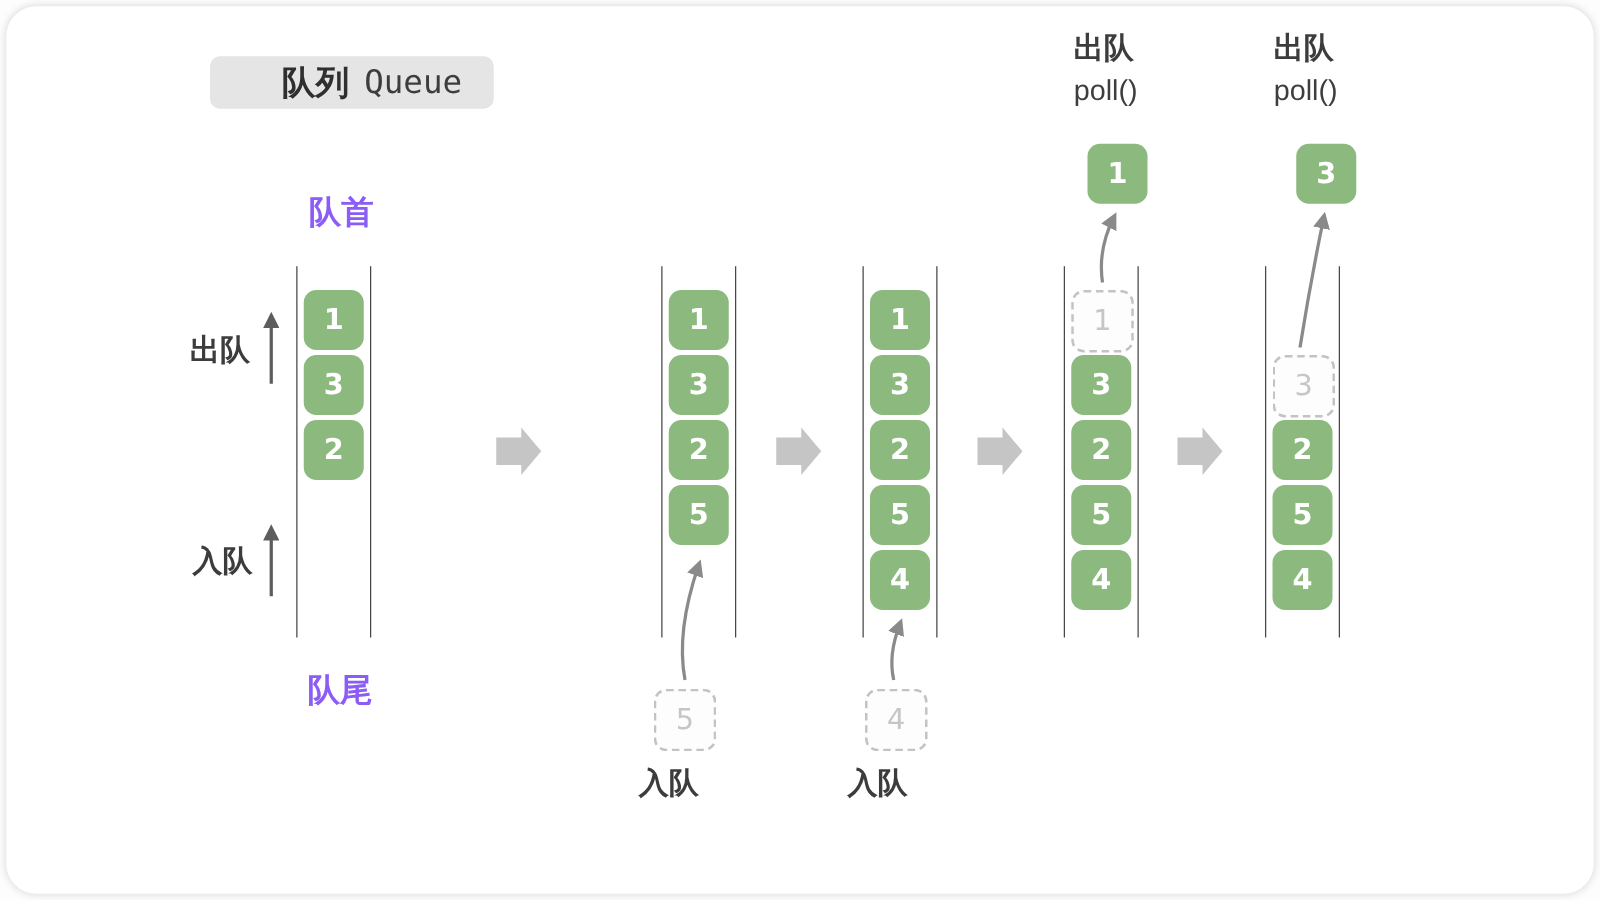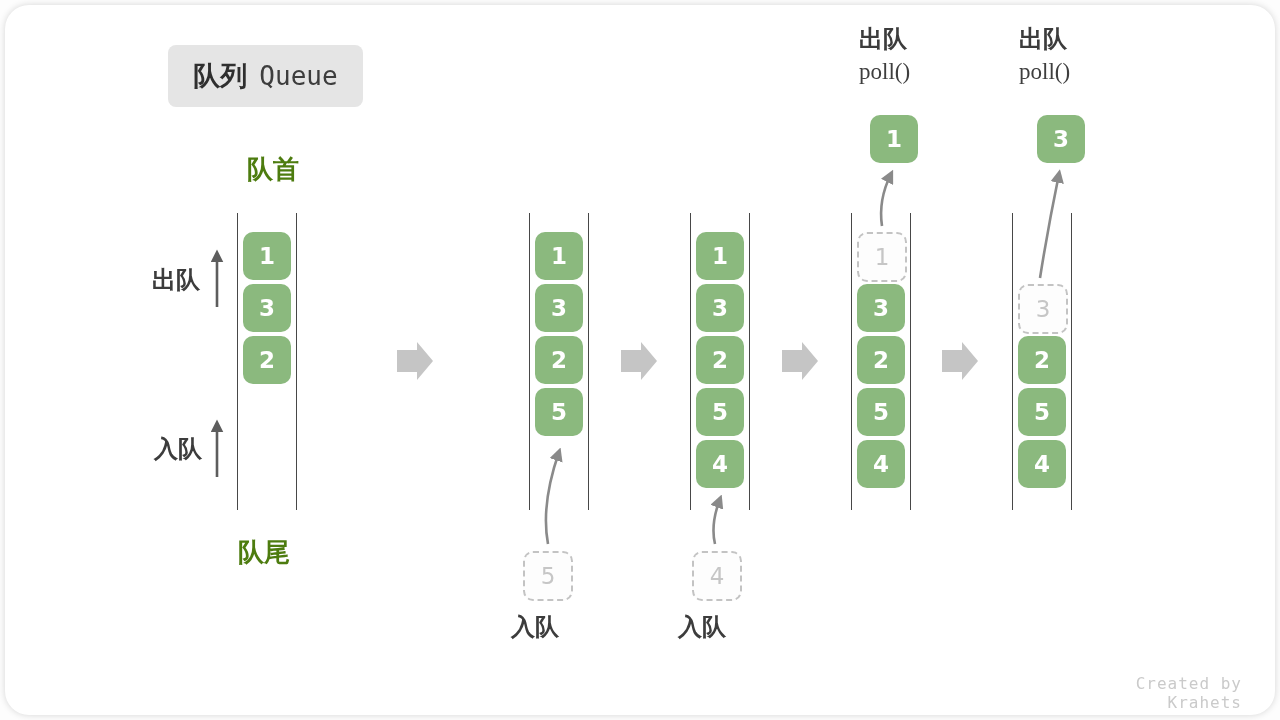--- a/index.html
+++ b/index.html
@@ -1,40 +1,40 @@
 <!DOCTYPE html>
 <html><head>
 <meta charset="utf-8">
 <style>
   html,body{margin:0;padding:0;background:#fdfdfd;}
   #stage{position:relative;width:1280px;height:720px;margin:0 auto;overflow:hidden;
          font-family:"Liberation Sans","DejaVu Sans",sans-serif;}
   #card{position:absolute;left:5px;top:5px;right:5px;bottom:5px;background:#ffffff;
         border-radius:24px;box-shadow:0 0 7px rgba(0,0,0,0.16);}
   .abs{position:absolute;}
-  #title-box{left:168px;top:45px;width:195px;height:62px;background:#e5e5e5;border-radius:8px;
-             display:flex;align-items:center;justify-content:center;gap:12px;}
+  #title-box{left:168px;top:45px;width:195px;height:42px;background:#e5e5e5;border-radius:8px;
+             display:flex;align-items:center;justify-content:center;gap:12px;padding-left:32px;}
   #title-zh{font-size:27px;font-weight:700;color:#2f2f2f;}
   #title-en{font-size:26px;color:#3d3d3d;font-family:"DejaVu Sans Mono",monospace;}
-  .zh-label{font-size:26px;font-weight:700;color:#4d7c0f;}
+  .zh-label{font-size:26px;font-weight:700;color:#8b5cf6;}
   .zh-label-sm{font-size:24px;font-weight:700;color:#3c3c3c;}
   #label-front{left:240px;top:152px;width:66px;text-align:center;}
-  #label-rear{left:238px;top:535px;width:60px;text-align:left;font-family:Liberation Mono, monospace;}
+  #label-rear{left:238px;top:535px;width:60px;text-align:right;font-family:Liberation Mono, monospace;}
   #label-dequeue{left:152px;top:264px;}
   #label-enqueue{left:154px;top:433px;}
   .queue-column{position:absolute;width:58px;height:297px;
                 border-left:1.8px solid #474747;border-right:1.8px solid #474747;}
   .cell{position:absolute;width:48px;height:48px;border-radius:10px;background:#8bb97e;
         color:#ffffff;font-size:23px;font-weight:700;display:flex;align-items:center;
         justify-content:center;font-family:"DejaVu Sans","Liberation Sans",sans-serif;}
   .cell.dashed{background:#fdfdfd;border:2.2px dashed #c3c3c3;color:#c6c6c6;font-weight:400;
                width:46px;height:46px;}
   .op-label{position:absolute;color:#3c3c3c;}
   .op-label .op-zh{font-size:24px;font-weight:700;line-height:30px;}
-  .op-label .op-code{font-size:23px;font-family:Liberation Serif, serif;line-height:36px;
+  .op-label .op-code{font-size:23px;font-family:Liberation Sans, sans-serif;line-height:36px;
                      color:#3e3e3e;white-space:pre;}
   .op-code .accent{font-weight:700;}
   #watermark{left:1078px;top:674px;width:164px;font-size:16px;color:#cacaca;
              font-family:"DejaVu Sans Mono",monospace;text-align:right;letter-spacing:1px;}
 </style>
 </head>
 <body>
 
 <div id="stage">
   <div id="card"></div>
@@ -115,14 +115,13 @@
       <div class="cell" style="left: 1018px; top: 336px;">2</div>
       <div class="cell" style="left: 1018px; top: 388px;">5</div>
       <div class="cell" style="left: 1018px; top: 440px;">4</div>
       <div class="cell" style="left: 1037px; top: 115px;">3</div>
       <div class="op-label" style="left: 1019px; top: 24px;">
         <div class="op-zh">出队</div>
         <div class="op-code">poll()</div>
       </div>
     </div>
 
-  <div class="abs" id="watermark">Created by Krahets</div>
 </div>
 
 </body></html>

